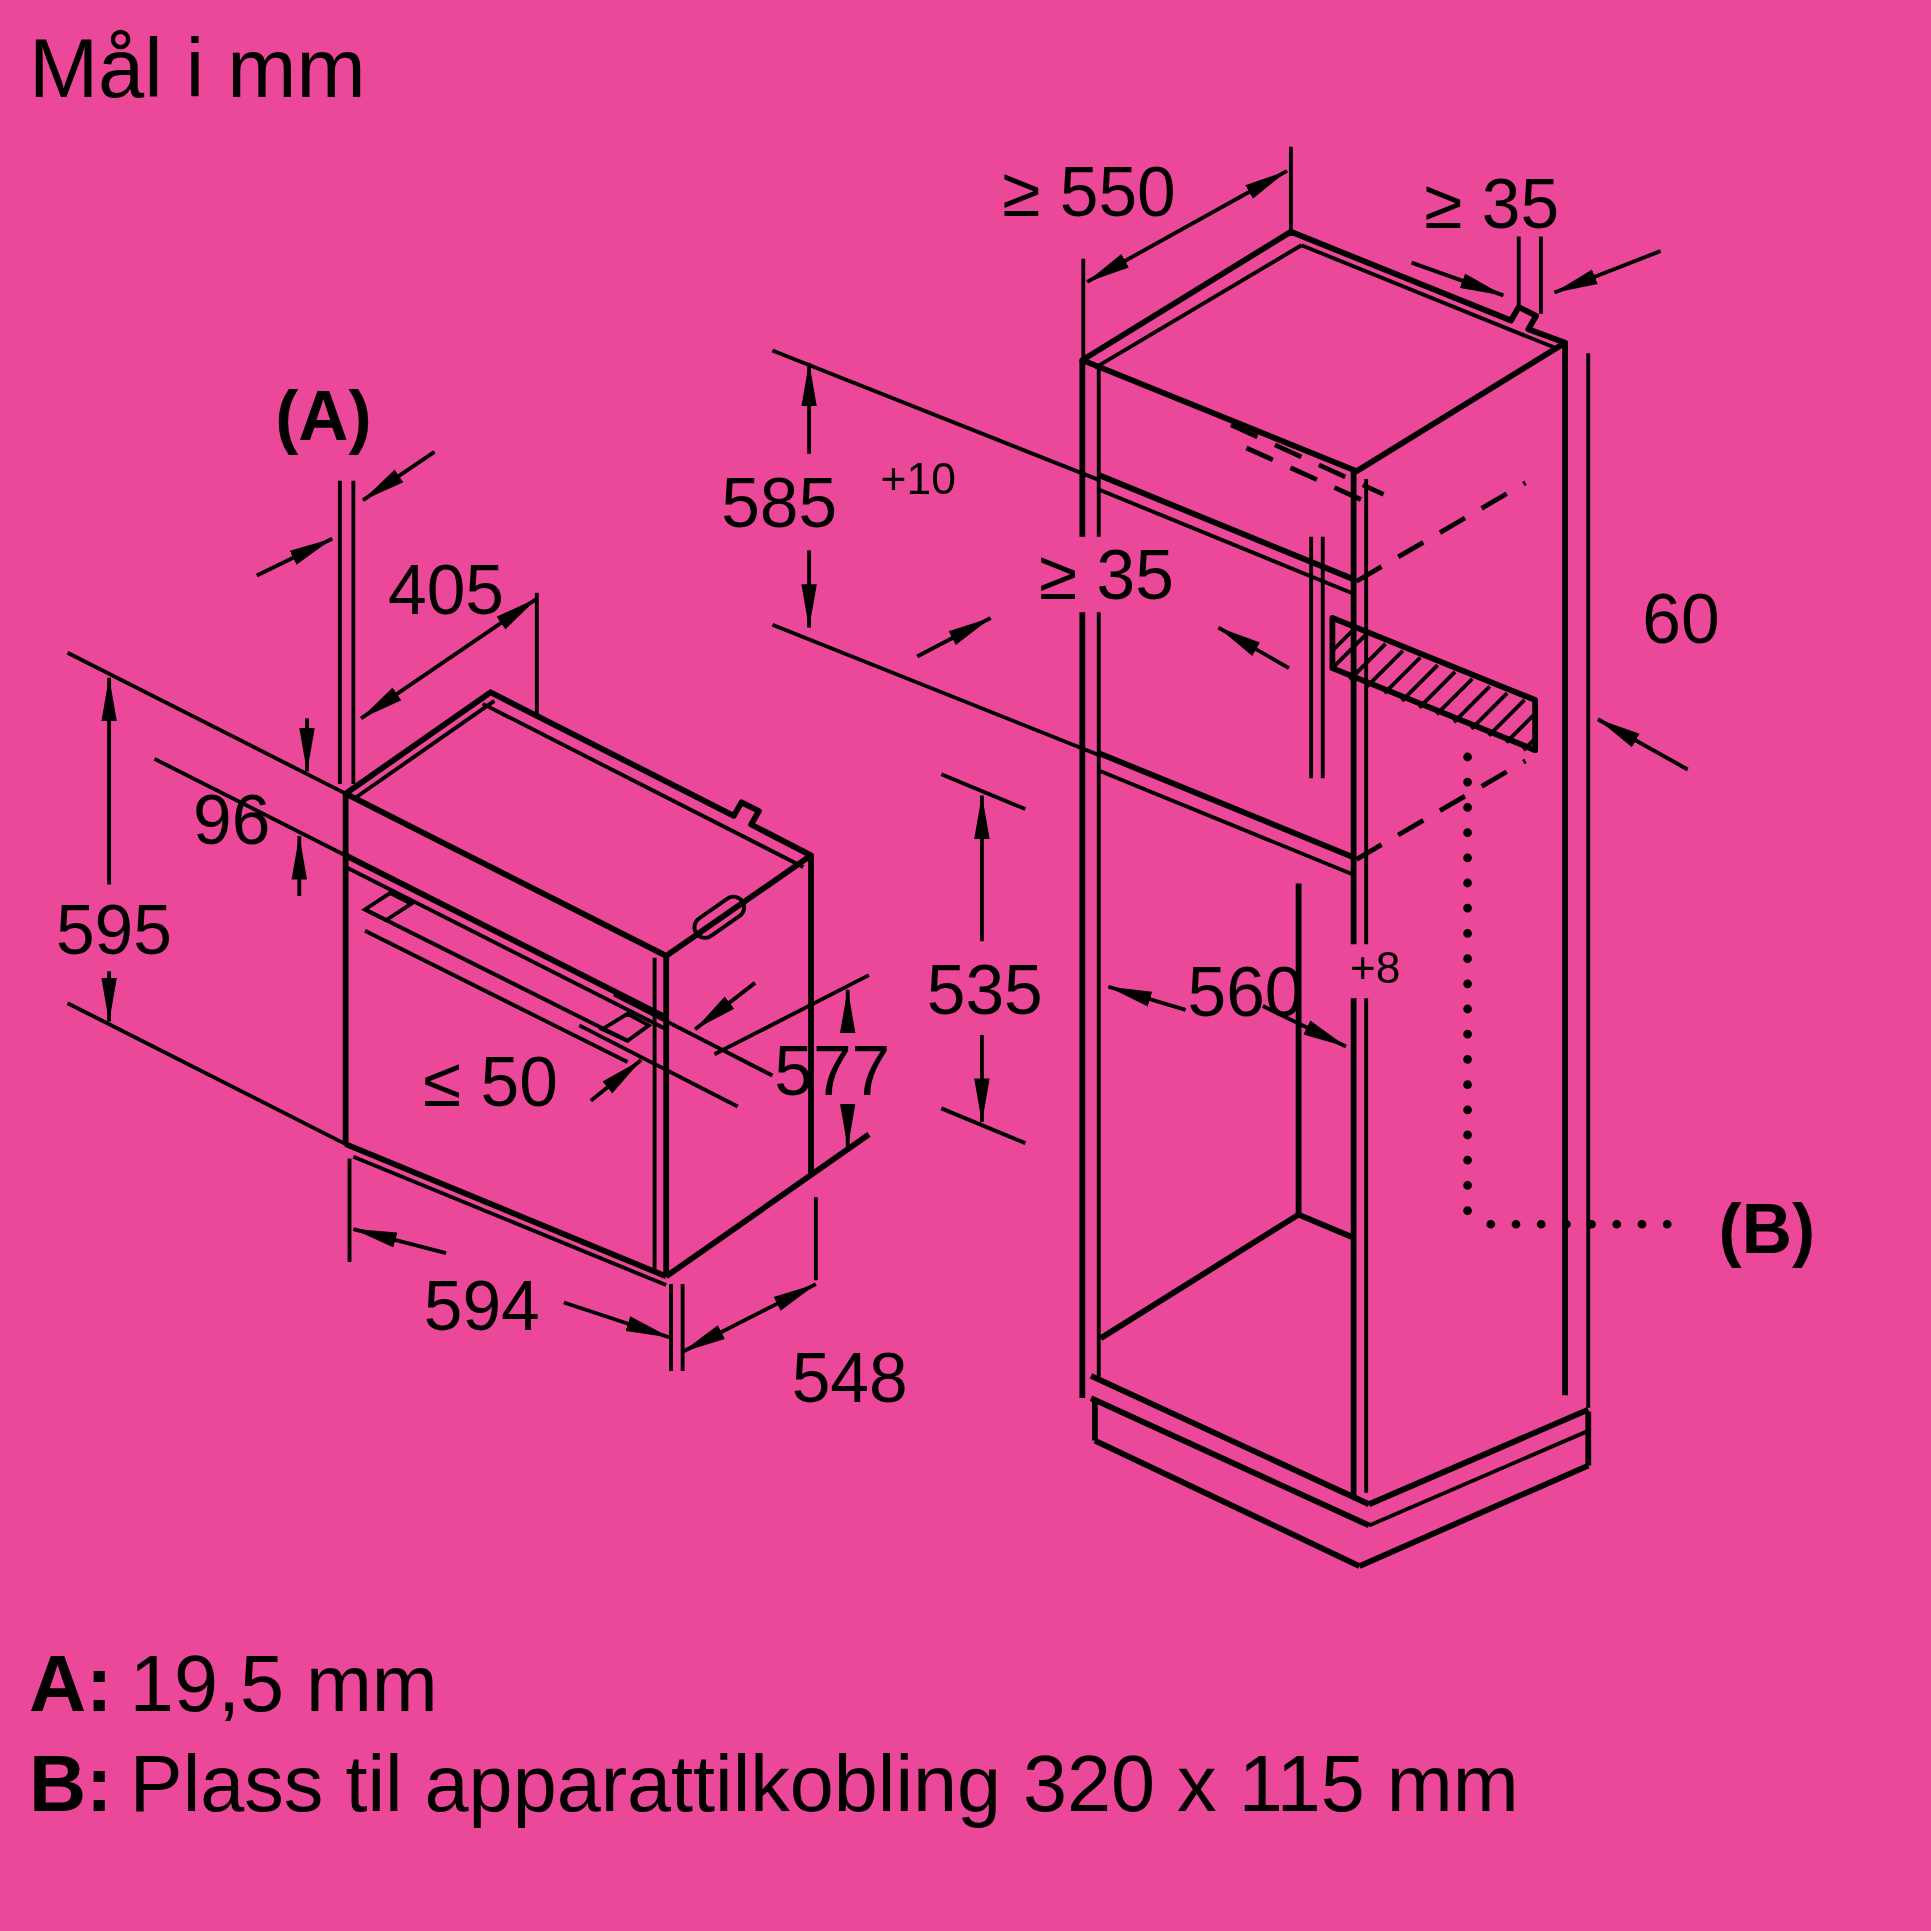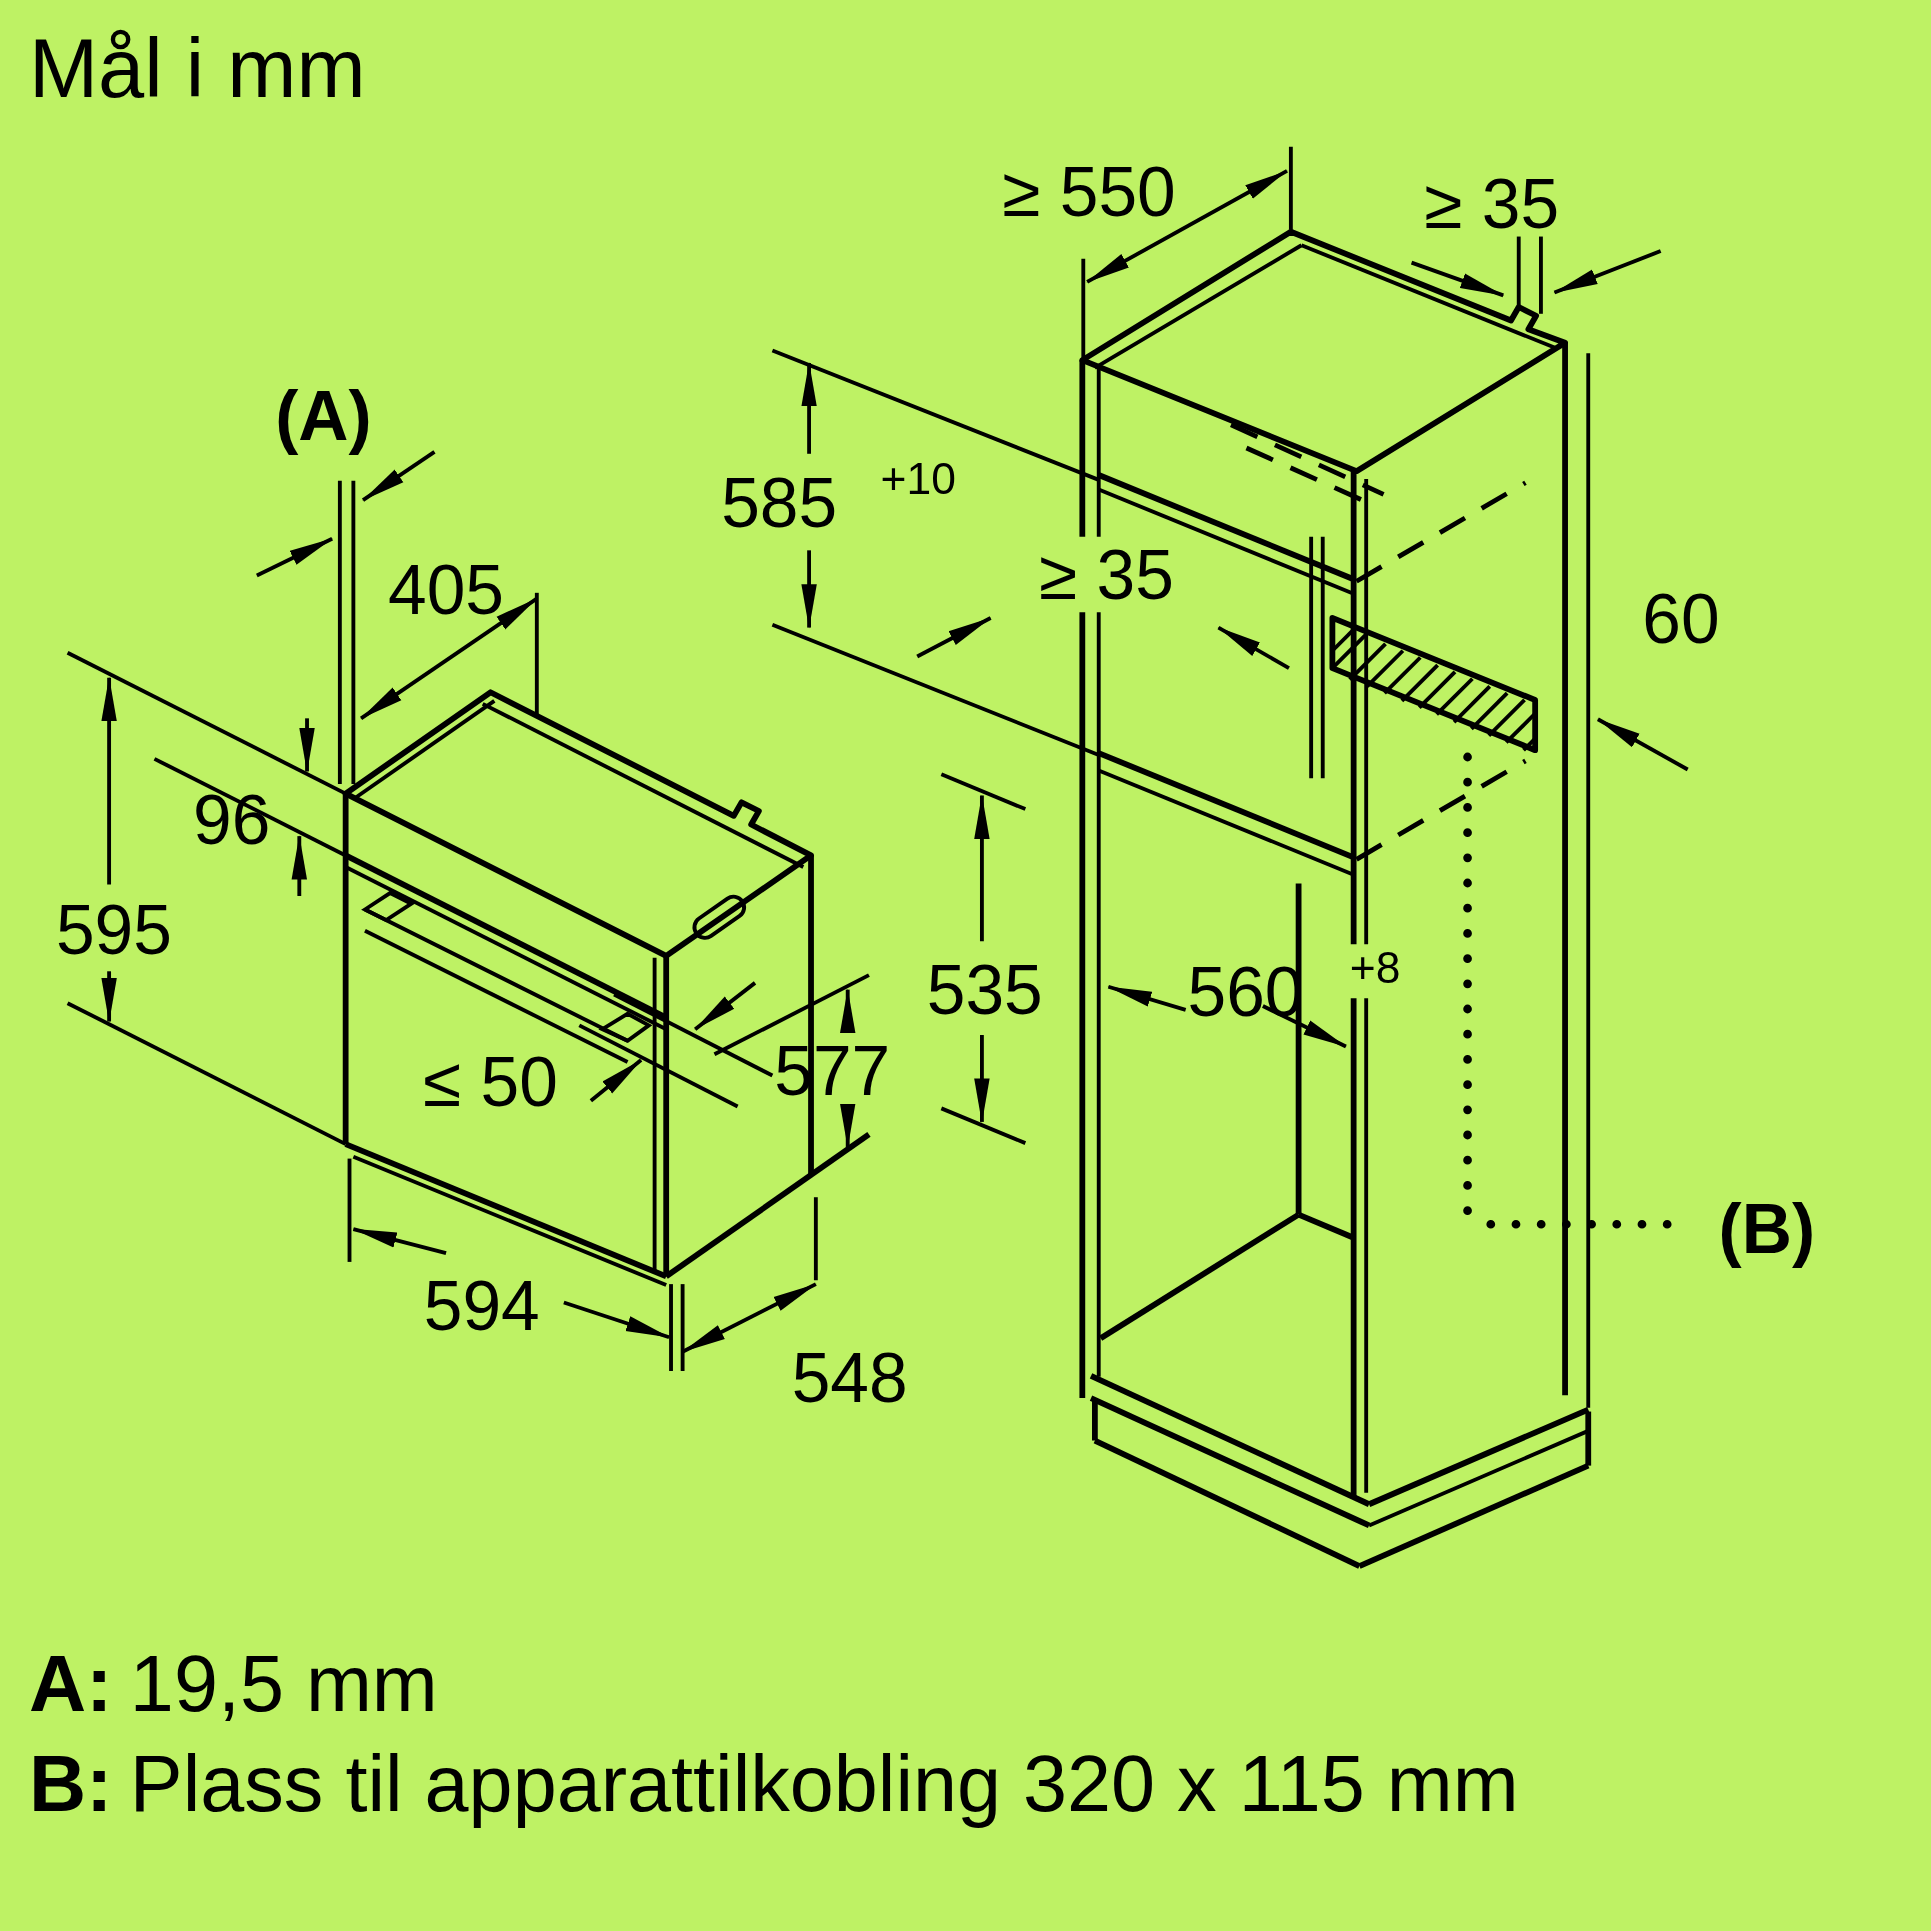--- a/index.html
+++ b/index.html
@@ -1,16 +1,16 @@
 <!DOCTYPE html>
 <html><head>
 <meta charset="utf-8">
 <style>
   html,body{margin:0;padding:0;background:#ffffff;}
-  .stage{width:1931px;height:1931px;position:relative;background:#bef264;}
+  .stage{width:1931px;height:1931px;position:relative;background:#ec4899;}
   svg{display:block;}
   .outline{stroke:#000;stroke-width:6;fill:none;stroke-linejoin:round;}
   .thin{stroke:#000;stroke-width:4;fill:none;}
   .dimline{stroke:#000;stroke-width:4;fill:none;}
   .dashed{stroke:#000;stroke-width:5;fill:none;stroke-dasharray:30 20;}
   .dotted{stroke:#000;stroke-width:9;fill:none;stroke-dasharray:0.1 26;stroke-linecap:round;}
   .hatch{stroke:#000;stroke-width:4;fill:none;}
   text{font-family:"Liberation Sans","DejaVu Sans",sans-serif;fill:#000;}
   .dim{font-size:72px;}
   .sup{font-size:46px;}

